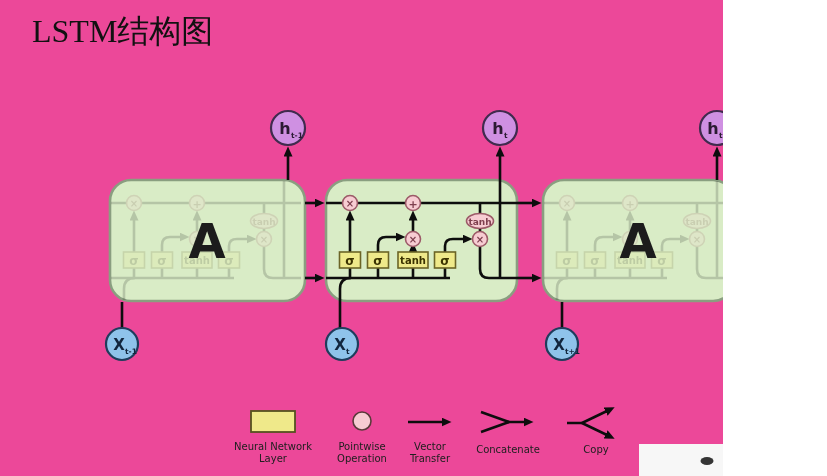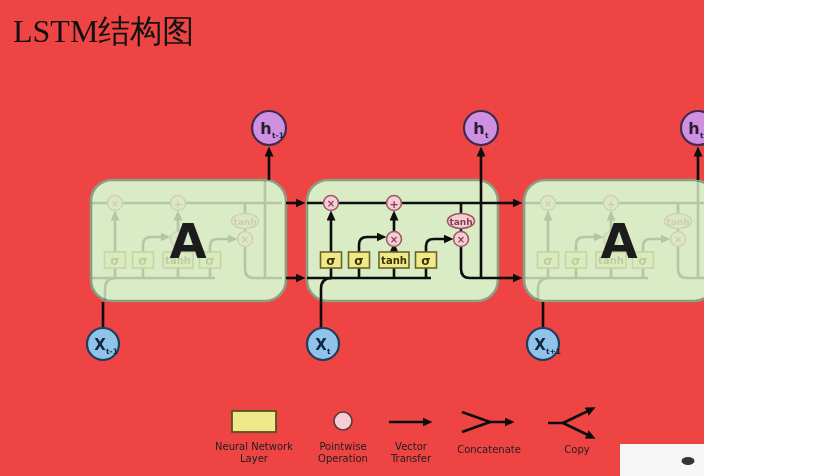--- a/index.html
+++ b/index.html
@@ -1,17 +1,17 @@
 <!DOCTYPE html>
 <html><head>
 <meta charset="utf-8">
 <style>
   html,body{margin:0;padding:0;background:#fff;}
-  .page{position:relative;width:704px;height:476px;background:#ef4444;overflow:hidden;
-        font-family:"DejaVu Sans","Liberation Sans",sans-serif;}
+  .page{position:relative;width:704px;height:476px;background:#ec4899;overflow:hidden;
+        font-family:"DejaVu Sans","Liberation Sans",sans-serif;padding-left:19px;}
   svg text{user-select:none;}
   .title-text{font-family:"Liberation Serif","DejaVu Serif",serif;}
 </style>
 </head>
 <body>
 
 <div class="page">
 <svg width="827" height="476" viewBox="0 0 827 476">
   <defs>
     <marker id="ah" markerUnits="userSpaceOnUse" markerWidth="11" markerHeight="10" refX="1.5" refY="4.5" orient="auto">

